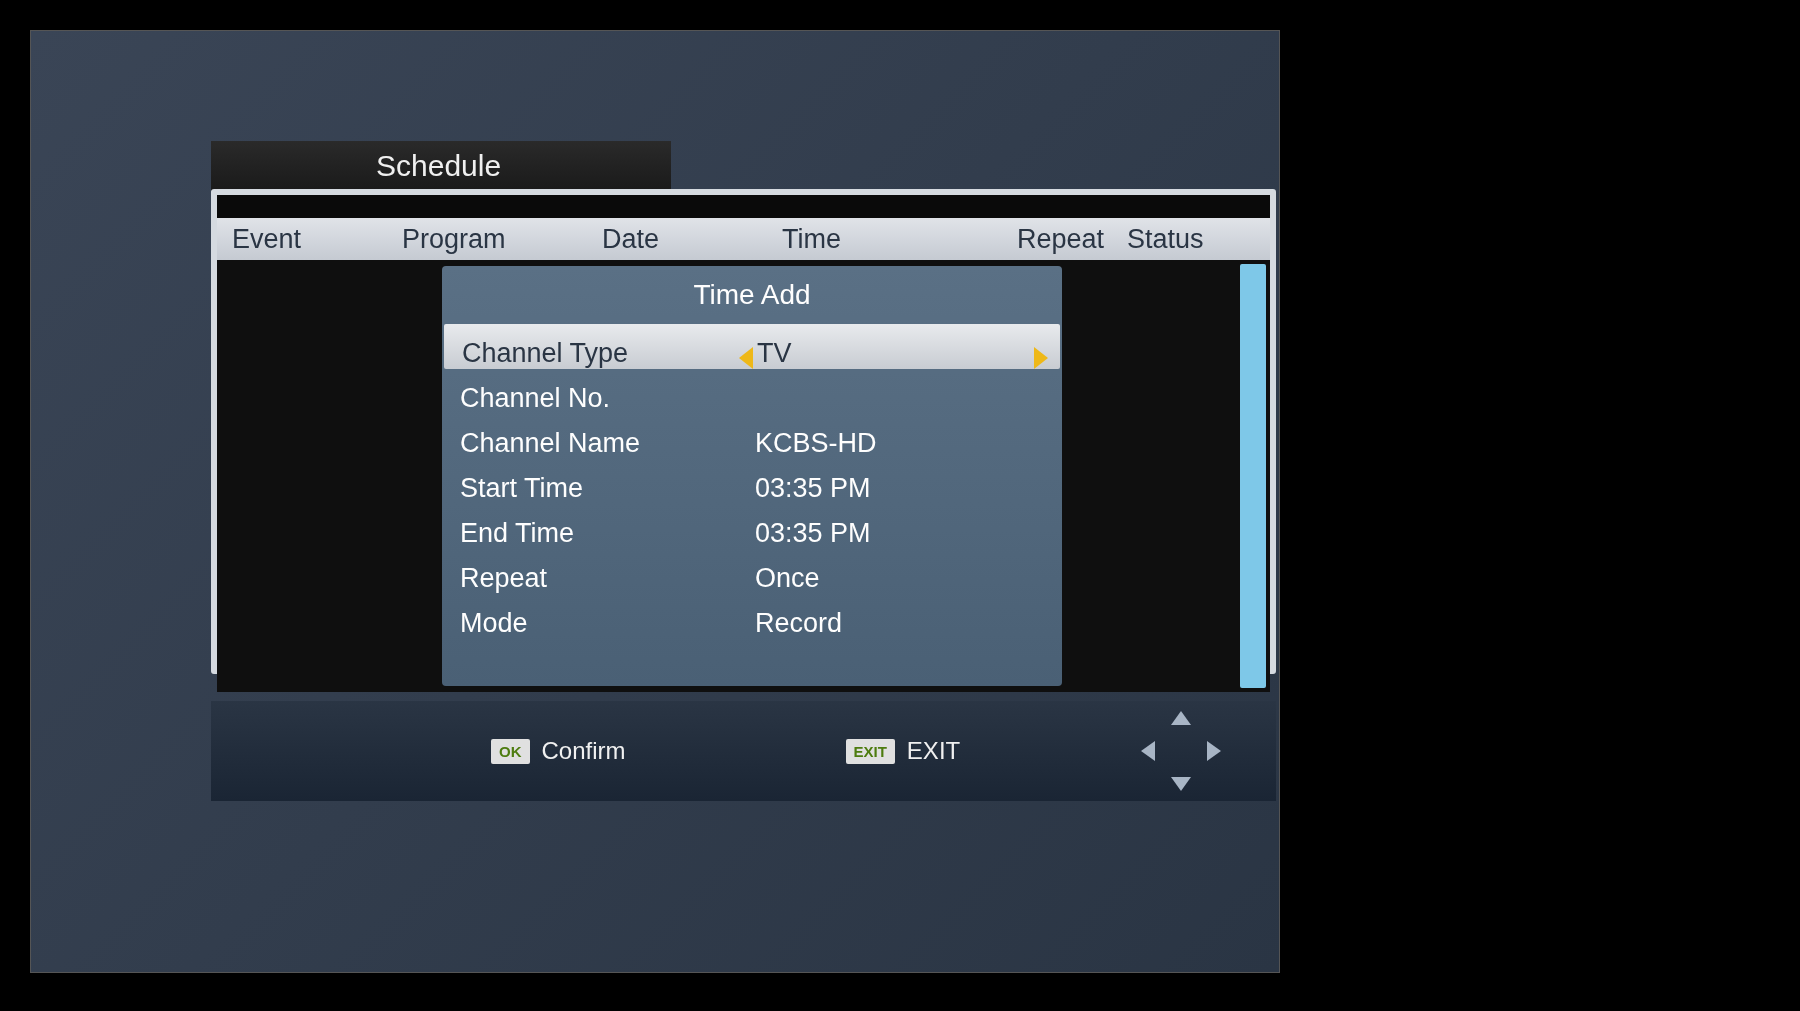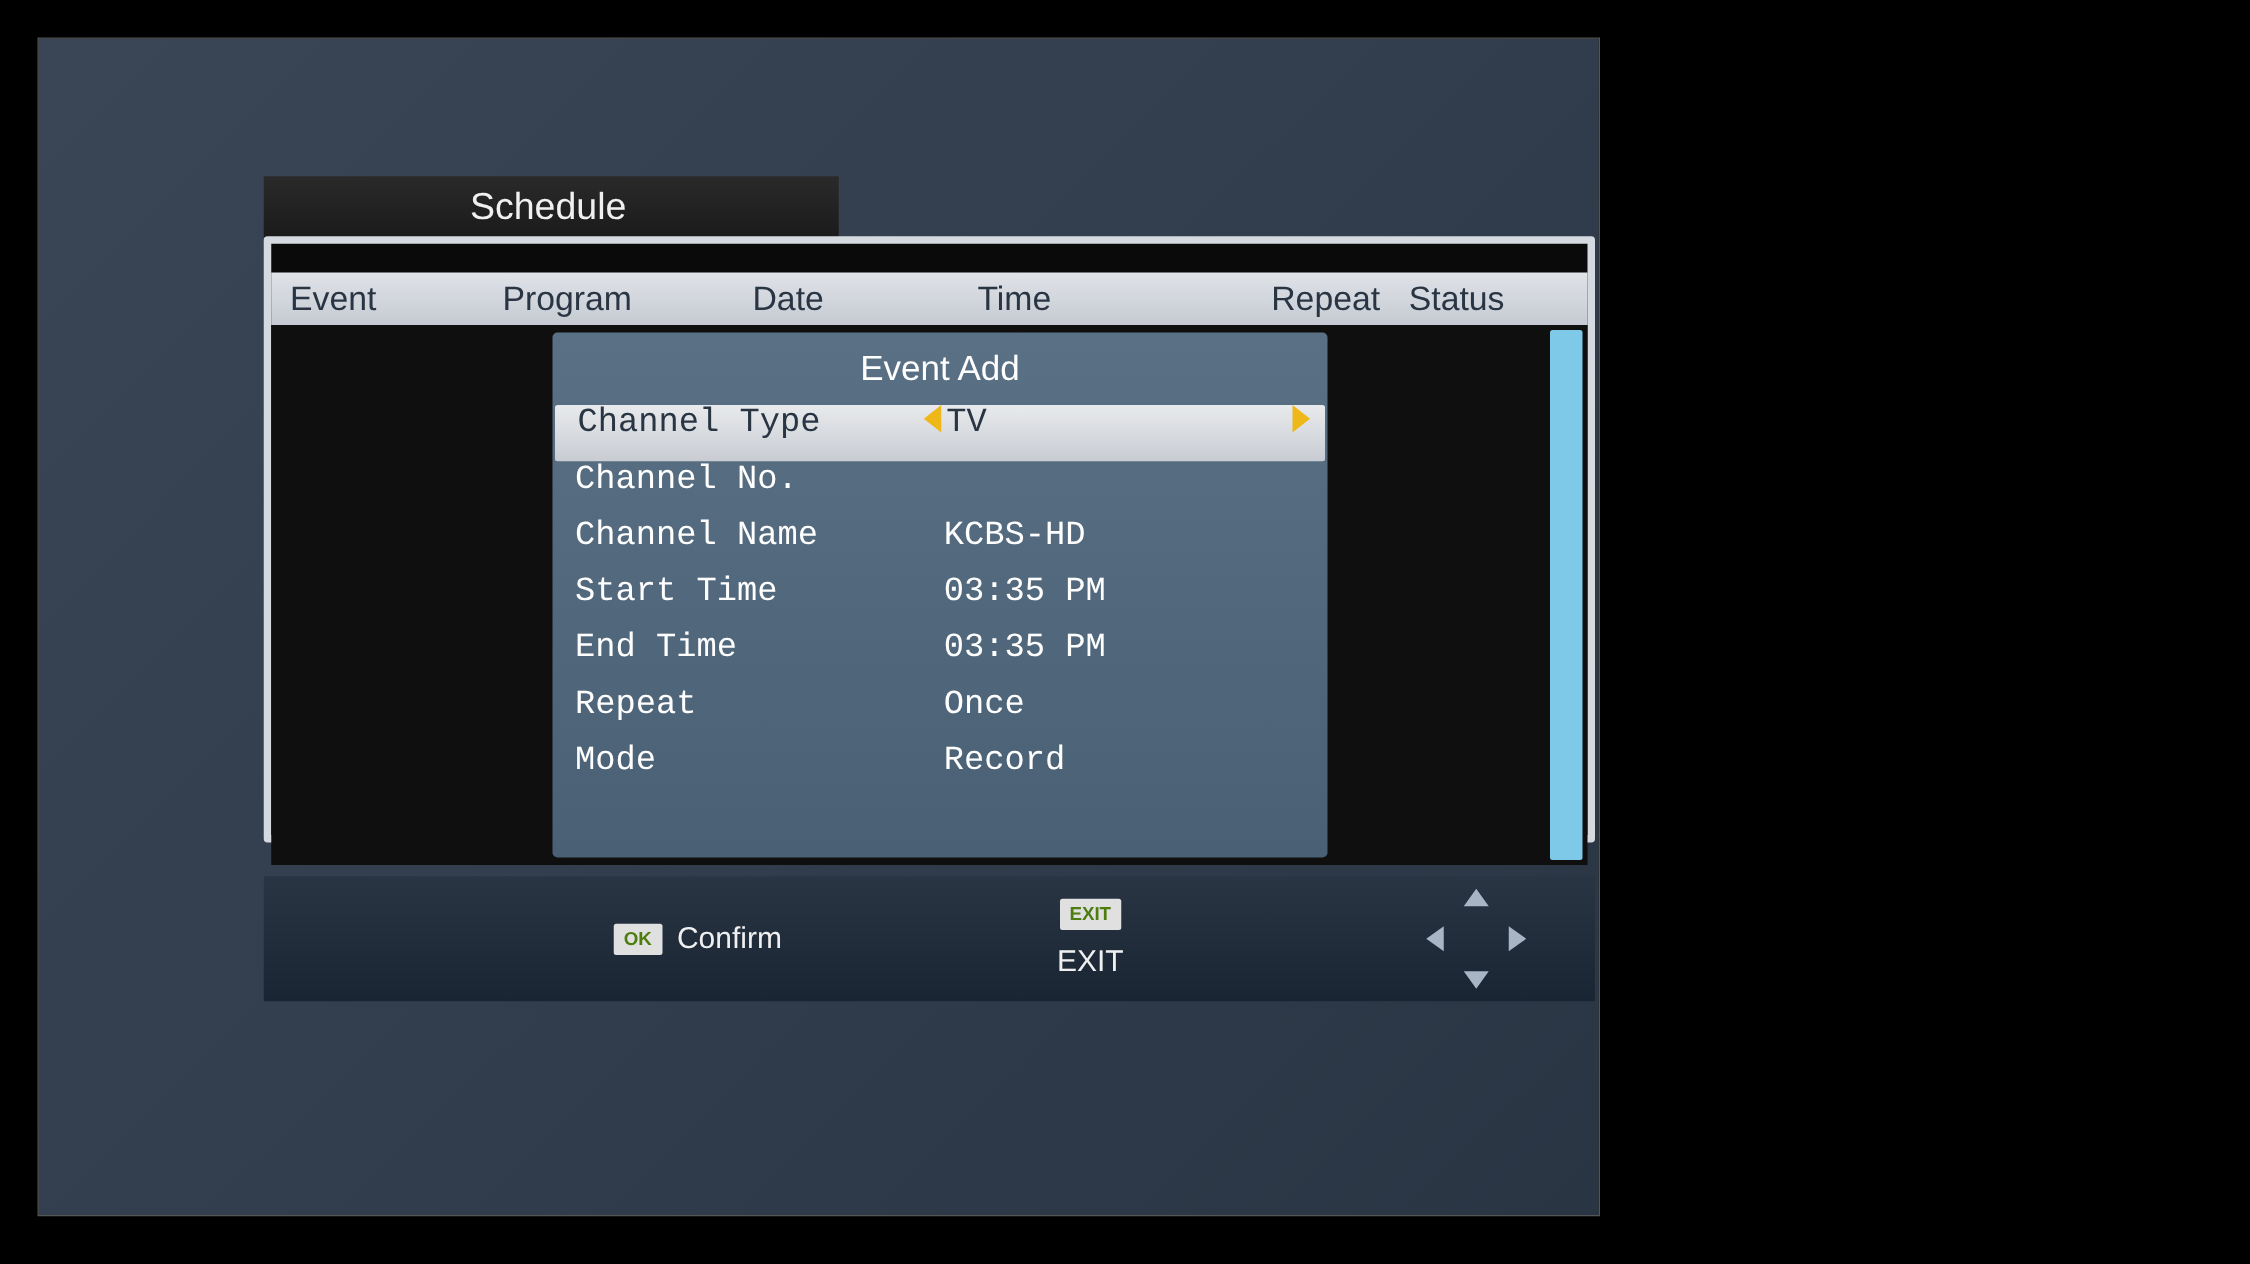--- a/index.html
+++ b/index.html
@@ -98,26 +98,25 @@
     display: flex;
     align-items: center;
     justify-content: center;
     font-size: 28px;
     color: #fefefe;
   }
   
   .form-row {
     height: 45px;
     display: flex;
-    align-items: flex-start;
+    align-items: flex-end;
     font-size: 27px;
     color: #fefefe;
     padding-left: 18px;
     position: relative;
-    font-family: Liberation Mono, monospace;
   }
   
   .form-row.selected {
     background: linear-gradient(180deg, #e8eaed 0%, #c8ccd2 100%);
     color: #2a3544;
     margin: 0 2px;
     border-radius: 2px;
   }
   
   .form-label {
@@ -157,21 +156,21 @@
     align-items: center;
   }
   
   .btn-group {
     display: flex;
     align-items: center;
     gap: 12px;
   }
   
   .btn-group.ok-group { margin-left: 280px; }
-  .btn-group.exit-group { margin-left: 220px; flex-direction: column; }
+  .btn-group.exit-group { margin-left: 220px; }
   
   .btn-badge {
     background: #e0e0e0;
     color: #4d7c0f;
     font-size: 15px;
     font-weight: bold;
     padding: 4px 8px;
     border-radius: 2px;
   }
   
@@ -236,21 +235,21 @@
       <div class="col-date">Date</div>
       <div class="col-time">Time</div>
       <div class="col-repeat">Repeat</div>
       <div class="col-status">Status</div>
     </div>
 
     <div class="content-area">
       <div class="scrollbar"></div>
 
       <div class="event-dialog">
-        <div class="dialog-title">Event Add</div>
+        <div class="dialog-title">Time Add</div>
 
         <div class="form-row selected">
           <span class="arrow-left"></span>
           <span class="form-label">Channel Type</span>
           <span class="form-value">TV</span>
           <span class="arrow-right"></span>
         </div>
 
         <div class="form-row">
           <span class="form-label">Channel No.</span>

